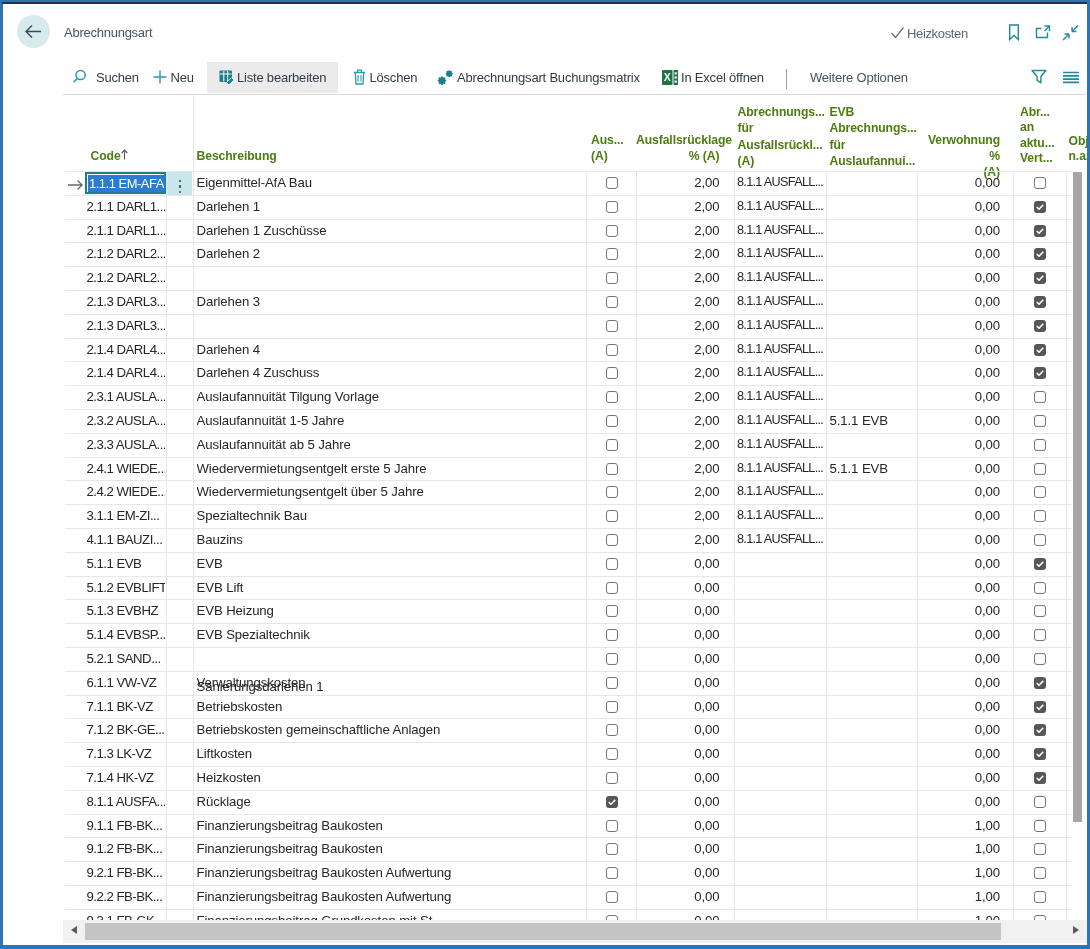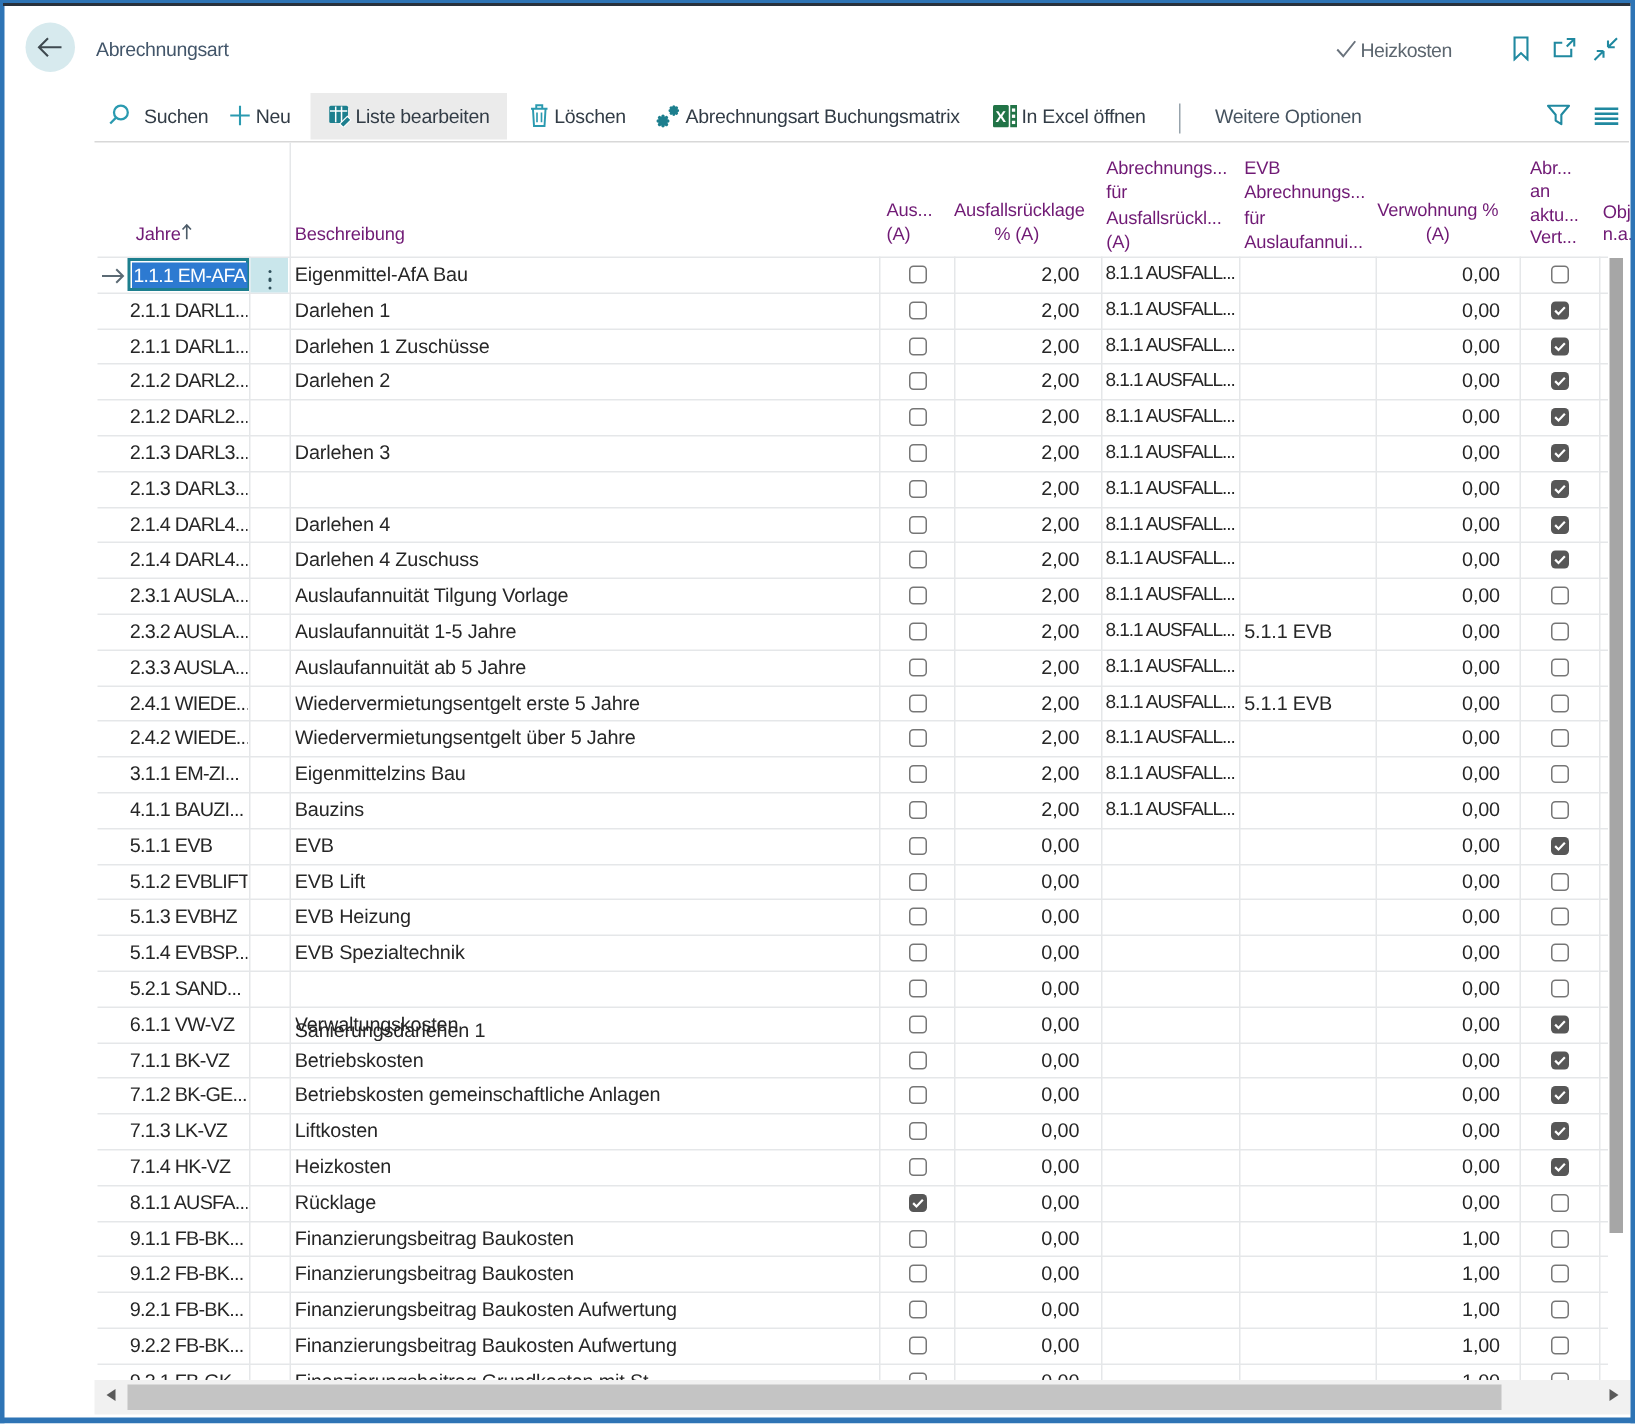--- a/index.html
+++ b/index.html
@@ -16,22 +16,22 @@
 .back{position:absolute;left:17px;top:15px;width:33px;height:33px;border-radius:50%;background:#d7eaee;}
 .back svg{position:absolute;left:7px;top:9px;}
 .title{position:absolute;left:64px;top:25px;font-size:13px;color:#43566a;letter-spacing:-0.25px;}
 .saved{position:absolute;left:907px;top:25.5px;font-size:13px;color:#5c666f;letter-spacing:-0.35px;}
 
 .tbtxt{position:absolute;top:69.5px;font-size:13px;color:#323c46;letter-spacing:-0.2px;}
 .graybtn{position:absolute;left:206.5px;top:61.5px;width:131px;height:31px;background:#ebebeb;}
 .tbline{position:absolute;left:63px;top:94px;width:1022.5px;height:1px;background:#d8d8d8;}
 .tbsep{position:absolute;left:786px;top:69px;width:1px;height:20px;background:#97a3ac;}
 
-.h{position:absolute;font-size:12.2px;color:#701a75;line-height:16.4px;letter-spacing:-0.1px;}
-.hr{text-align:center;}
+.h{position:absolute;font-size:12.2px;color:#4d7c0f;line-height:16.4px;letter-spacing:-0.1px;font-weight:bold;}
+.hr{text-align:right;}
 
 .hline{position:absolute;left:65px;width:1007px;height:1px;background:#e5e7e9;}
 .vline{position:absolute;top:171px;height:749px;width:1px;background:#e5e7e9;}
 .vfreeze{position:absolute;left:192.5px;top:95px;height:825px;width:1px;background:#e5e7e9;}
 
 .c{position:absolute;height:23.8px;line-height:23.8px;font-size:13.2px;color:#262626;
  white-space:nowrap;overflow:hidden;letter-spacing:-0.1px;}
 .code{left:86.5px;width:78.5px;letter-spacing:-0.5px;}
 .desc{left:196.5px;width:380px;}
 .n1{left:636px;width:83.5px;text-align:right;}
@@ -126,21 +126,21 @@
 <div class="tbsep"></div>
 <div class="tbtxt" style="left:810px;color:#46535f">Weitere Optionen</div>
 <svg class="abs" style="left:1031px;top:69px" width="16" height="15" viewBox="0 0 16 15">
 <path d="M1 1.5 H15 L9.9 7.5 V13.8 L6.1 11.4 V7.5 Z" stroke="#2089a0" stroke-width="1.4" fill="none" stroke-linejoin="round"></path>
     </svg>
 <svg class="abs" style="left:1062.5px;top:70.5px" width="16" height="13" viewBox="0 0 16 13">
 <path d="M0 1.5 H16 M0 4.8 H16 M0 8.1 H16 M0 11.4 H16" stroke="#2089a0" stroke-width="1.7"></path>
     </svg>
 <div class="tbline"></div>
 
-<div class="h" style="left:90.5px;top:148px">Jahre</div>
+<div class="h" style="left:90.5px;top:148px">Code</div>
 <svg class="abs" style="left:121px;top:148.5px" width="7" height="11" viewBox="0 0 7 11">
 <path d="M3.5 10.5 V1.5 M0.7 4 L3.5 1 L6.3 4" stroke="#4c5b68" stroke-width="1.1" fill="none"></path>
     </svg>
 <div class="h" style="left:196.5px;top:148px">Beschreibung</div>
 <div class="h" style="left:591px;top:131.5px">Aus...<br>(A)</div>
 <div class="h hr" style="left:636px;top:131.5px;width:83.5px">Ausfallsrücklage<br>% (A)</div>
 <div class="h" style="left:737.5px;top:104px">Abrechnungs...<br>für<br>Ausfallsrückl...<br>(A)</div>
 <div class="h" style="left:829.5px;top:104px">EVB<br>Abrechnungs...<br>für<br>Auslaufannui...</div>
 <div class="h hr" style="left:917px;top:131.5px;width:83px">Verwohnung %<br>(A)</div>
 <div class="h" style="left:1020px;top:105px;line-height:15.4px">Abr...<br>an<br>aktu...<br>Vert...</div>
@@ -321,21 +321,21 @@
 <div class="c n2" style="top:456.6px">0,00</div>
 <div class="cb" style="left:1033.5px;top:462.6px"></div>
 <div class="c code" style="top:480.4px">2.4.2 WIEDE...</div>
 <div class="c desc" style="top:480.4px">Wiedervermietungsentgelt über 5 Jahre</div>
 <div class="cb" style="left:605.5px;top:486.4px"></div>
 <div class="c n1" style="top:480.4px">2,00</div>
 <div class="c ab" style="top:480.4px">8.1.1 AUSFALL...</div>
 <div class="c n2" style="top:480.4px">0,00</div>
 <div class="cb" style="left:1033.5px;top:486.4px"></div>
 <div class="c code" style="top:504.2px">3.1.1 EM-ZI...</div>
-<div class="c desc" style="top:504.2px">Eigenmittelzins Bau</div>
+<div class="c desc" style="top:504.2px">Spezialtechnik Bau</div>
 <div class="cb" style="left:605.5px;top:510.2px"></div>
 <div class="c n1" style="top:504.2px">2,00</div>
 <div class="c ab" style="top:504.2px">8.1.1 AUSFALL...</div>
 <div class="c n2" style="top:504.2px">0,00</div>
 <div class="cb" style="left:1033.5px;top:510.2px"></div>
 <div class="c code" style="top:528.0px">4.1.1 BAUZI...</div>
 <div class="c desc" style="top:528.0px">Bauzins</div>
 <div class="cb" style="left:605.5px;top:534.0px"></div>
 <div class="c n1" style="top:528.0px">2,00</div>
 <div class="c ab" style="top:528.0px">8.1.1 AUSFALL...</div>

